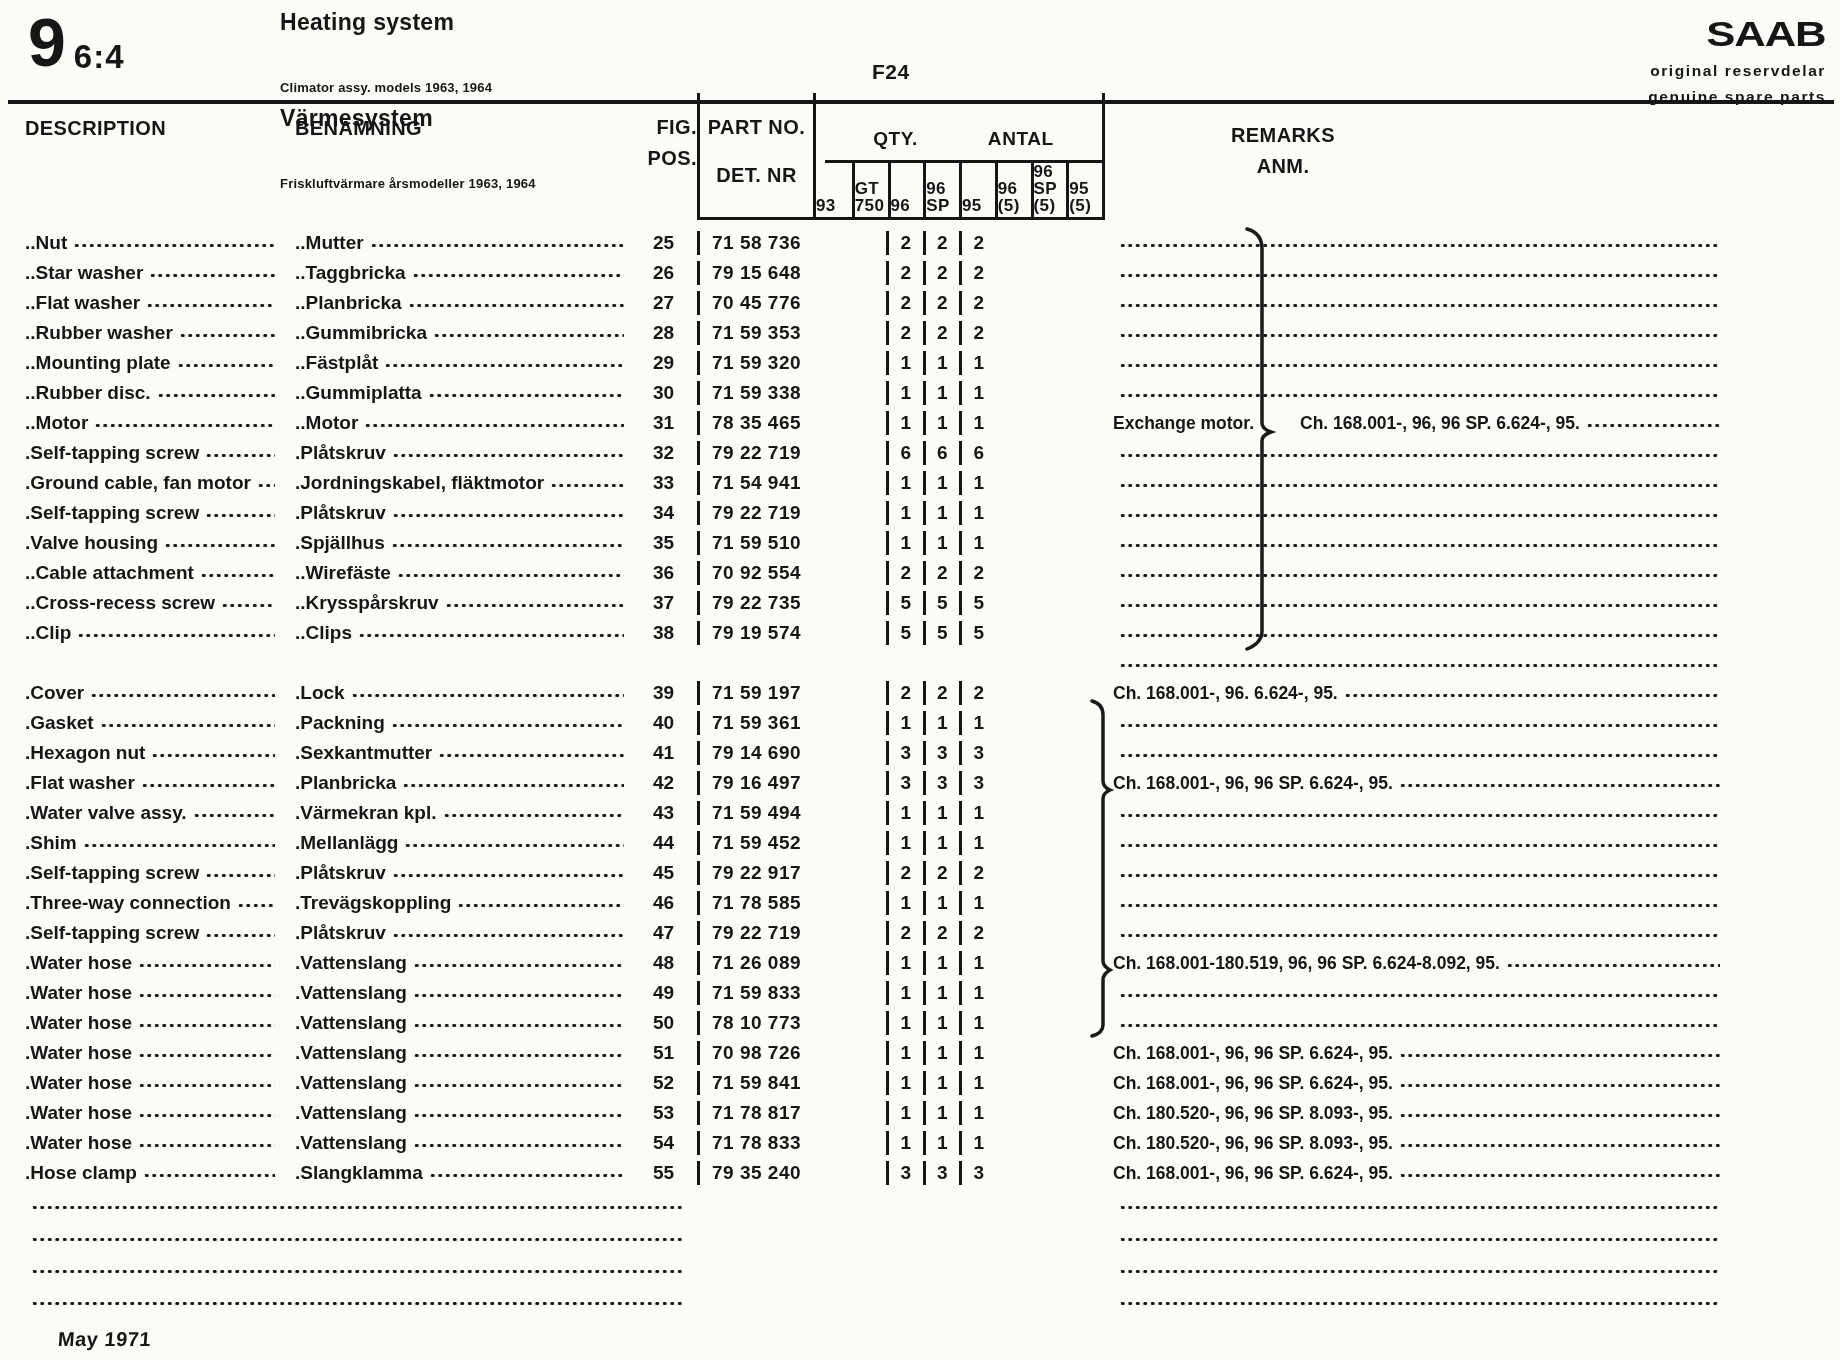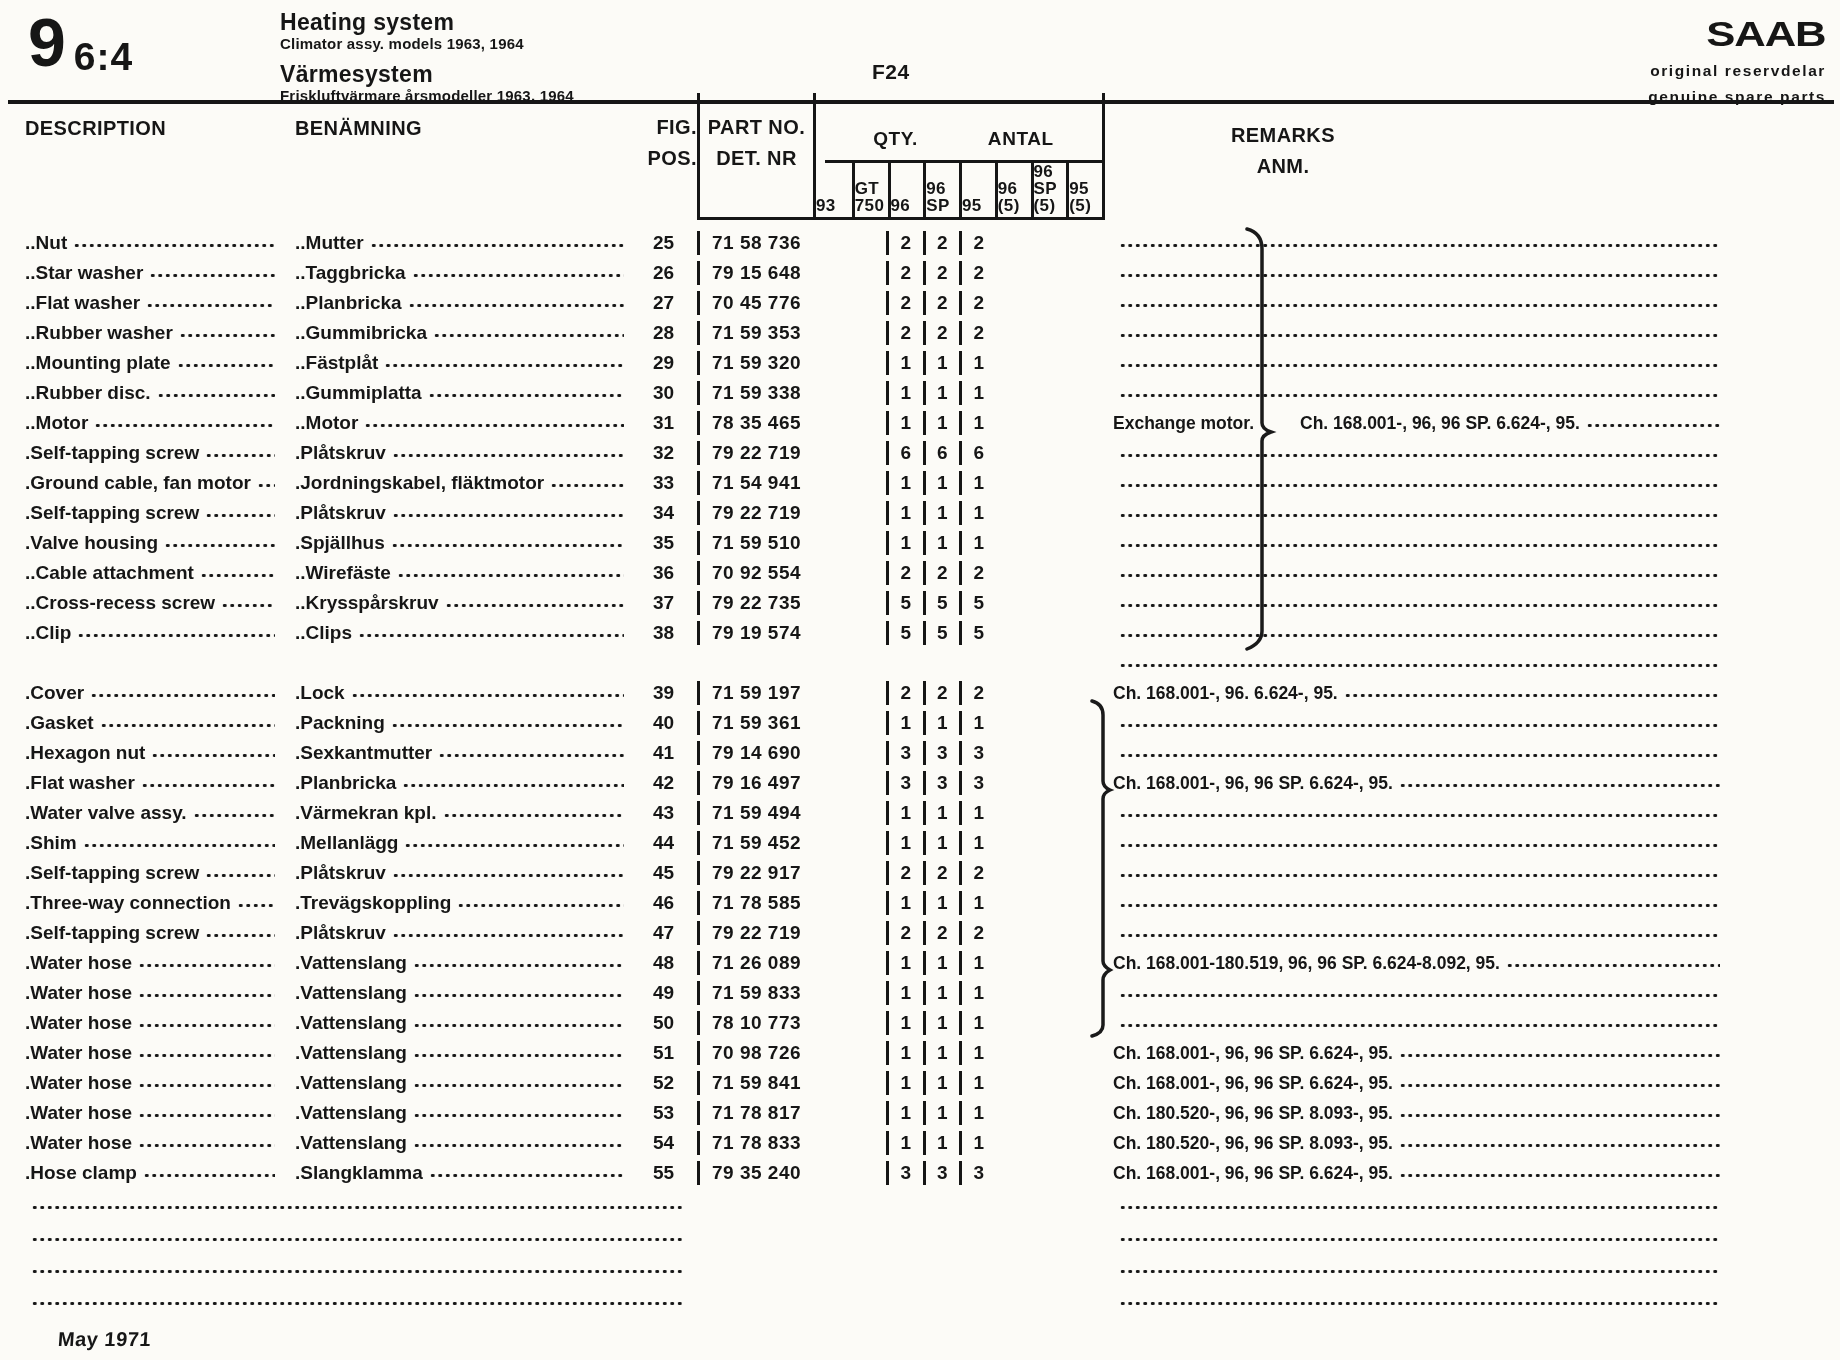--- a/index.html
+++ b/index.html
@@ -7,42 +7,42 @@
   body { margin:0; background:#888; }
   .page {
     position: relative; width: 1840px; height: 1360px;
     background: var(--paper); color: var(--ink);
     font-family: "Liberation Sans", sans-serif; font-weight: 700;
     overflow: hidden;
   }
   
   .sec-num { position:absolute; left:28px; top:10px; display:flex; align-items:flex-end; gap:8px; }
   .sec-num .big { font-size:68px; line-height:64px; font-weight:700; }
-  .sec-num .small { font-size:39px; line-height:30px; margin-bottom:2px; letter-spacing:1px; }
+  .sec-num .small { font-size:33px; line-height:30px; margin-bottom:2px; letter-spacing:1px; }
   .titles { position:absolute; left:280px; top:10px; }
   .titles .t { font-size:23px; line-height:25px; letter-spacing:.3px; }
-  .titles .s { font-size:15px; line-height:18px; letter-spacing:.2px; }
+  .titles .s { font-size:13px; line-height:18px; letter-spacing:.2px;margin-top:44px; }
   .titles .g2 { margin-top:9px; }
   .figref { position:absolute; left:872px; top:60px; font-size:21px; letter-spacing:.5px; }
   .brand { position:absolute; right:14px; top:14px; text-align:right; }
   .brand .logo { display:inline-block; font-size:39px; font-weight:700; letter-spacing:-1px;
                  transform: scaleX(1.12) scaleY(.9); transform-origin:right top; }
   .brand .bl { font-size:15.5px; font-weight:600; letter-spacing:1.6px; line-height:26px; }
   .rule { position:absolute; left:8px; top:100px; width:1826px; height:4px; background:var(--ink); }
   .footer-date { position:absolute; left:58px; top:1328px; font-size:20px; letter-spacing:.5px; transform:skewX(-4deg); }
 
   
   .twrap { position:absolute; left:0; top:93px; width:1722px; }
   .grid-row { display:grid; grid-template-columns:270px 345px 57px 116px repeat(8,36.5px) 1fr; padding-left:25px; }
   .thead { height:104px; }
   .thead .hc { padding-top:24px; font-size:20px; letter-spacing:.4px; }
   .hc-fig { text-align:right; display:flex; flex-direction:column; gap:11px; align-items:flex-end; }
   .hc-fig span, .hc-part span, .hc-rem span { font-size:20px; line-height:20px; }
   .hc-part { border-left:3px solid var(--ink); border-bottom:3px solid var(--ink);
-             display:flex; flex-direction:column; gap:11px; align-items:center; }
+             display:flex; flex-direction:column; gap:28px; align-items:center; }
   .hc-qty { grid-column:5 / 13; border-left:3px solid var(--ink); border-right:3px solid var(--ink);
             border-bottom:3px solid var(--ink); padding:0; display:flex; flex-direction:column; }
   .qty-top { height:46px; display:flex; justify-content:center; align-items:center; gap:70px;
              border-bottom:3px solid var(--ink); font-size:19px; letter-spacing:.6px;margin-left:9px; }
   .qty-sub { flex:1; display:grid; grid-template-columns:repeat(8,1fr); }
   .qh { display:flex; flex-direction:column; justify-content:flex-end; align-items:flex-start;
         padding-bottom:3px; border-left:3px solid var(--ink); }
   .qh:first-child { border-left:none; }
   .qh span { display:block; font-size:17px; line-height:17px; }
   .qh span:empty { display:none; }

